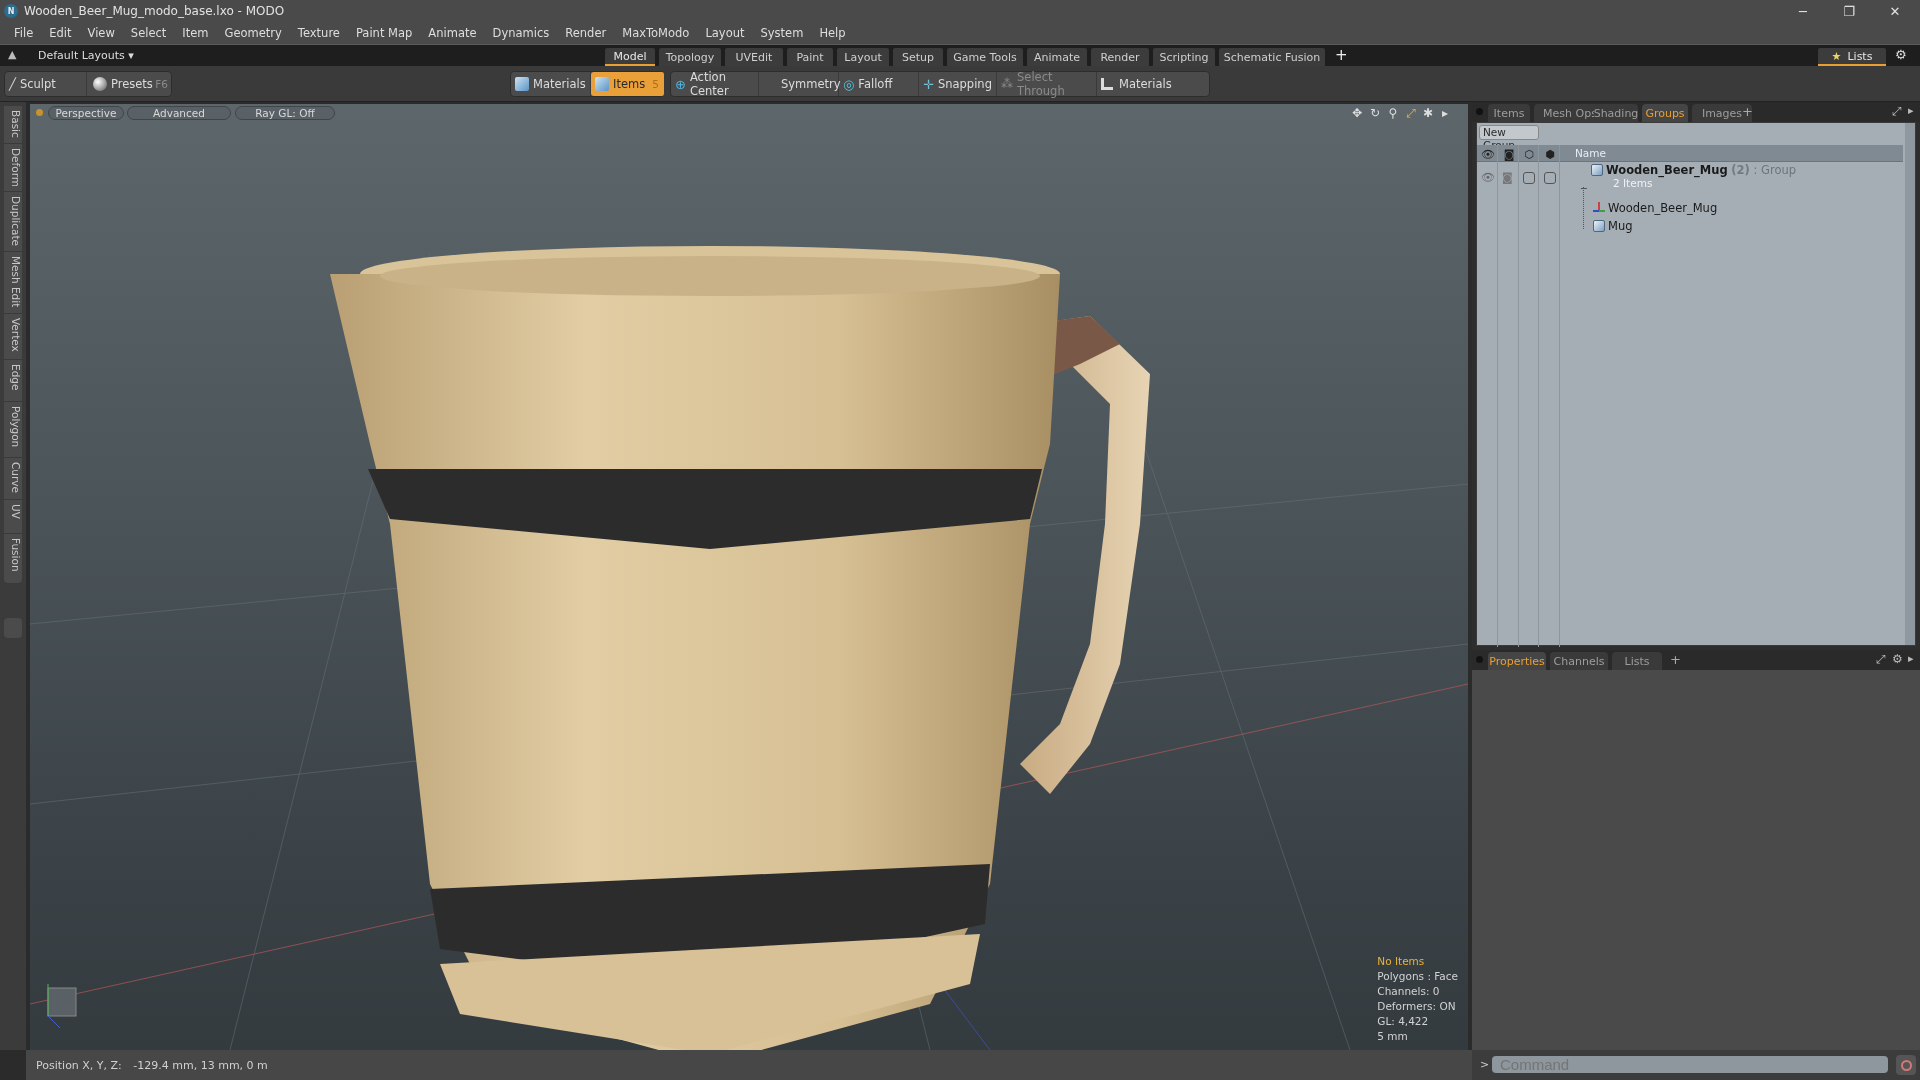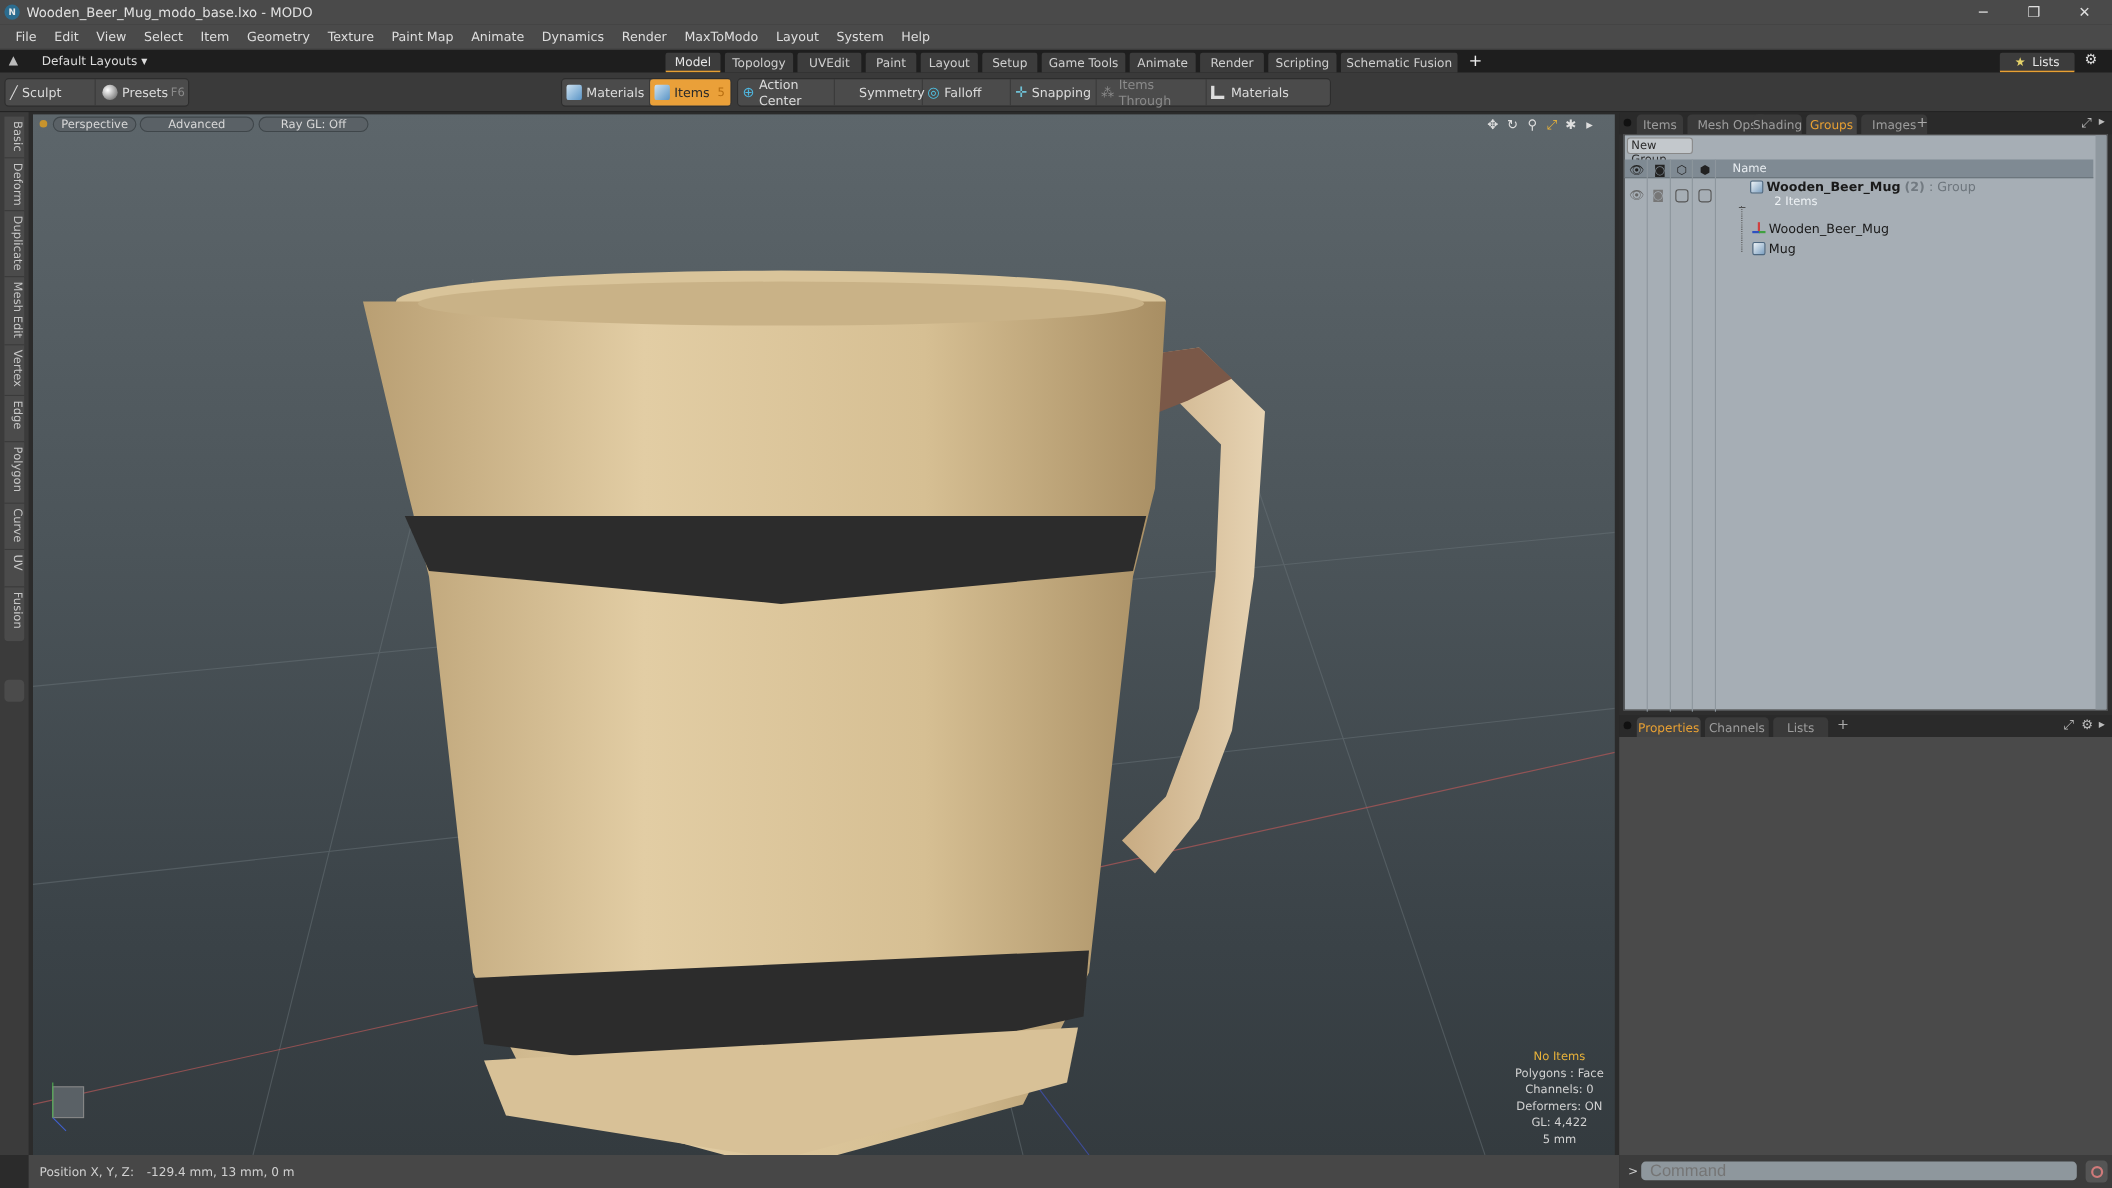--- a/index.html
+++ b/index.html
@@ -21,21 +21,21 @@
 .tbtn.dim{color:#8a8a8a}
 .tbtn.dim .ic{background:#777}
 .tbtn .key{position:absolute;right:5px;color:#8a8a8a;font-size:10.5px}
 .tbtn.orange{background:#eaa039;color:#2a2a2a;border-radius:3px}
 #lefttabs{left:0;top:102px;width:26px;height:948px;background:#3b3b3b}
 .vtab{position:absolute;left:4px;width:18px;background:#4b4b4b;border-bottom:1px solid #3a3a3a;color:#c8c8c8;font-size:10.5px;writing-mode:vertical-rl;display:flex;align-items:flex-start;justify-content:flex-start;padding-top:4px}
 #viewport{left:30px;top:104px;width:1438px;height:946px;overflow:hidden;background:linear-gradient(180deg,#5d666b 0%,#4c555a 40%,#3a4247 80%,#343b3f 100%)}
 #vpbar{position:absolute;left:0;top:0;width:100%;height:18px;display:flex;align-items:center}
 .vpbtn{position:absolute;top:2px;height:14px;border:1px solid #3f464a;border-radius:7px;background:#5a6166;color:#d8d8d8;font-size:10.5px;display:flex;align-items:center;justify-content:center}
 .vpicon{position:absolute;top:2px;width:14px;height:14px;color:#dedede;font-size:12px;display:flex;align-items:center;justify-content:center}
-#stats{position:absolute;right:10px;bottom:6px;text-align:center;font-size:10.5px;line-height:15px;color:#d2d2d2}
+#stats{position:absolute;right:10px;bottom:6px;text-align:left;font-size:10.5px;line-height:15px;color:#d2d2d2}
 #stats .hl{color:#e8b23a}
 #rightpanel{left:1472px;top:102px;width:448px;height:948px;background:#2e2e2e}
 .ptabs{position:absolute;left:0;width:448px;height:20px;background:#2a2a2a}
 .ptab{position:absolute;top:2px;height:18px;background:#3a3a3a;border-radius:4px 4px 0 0;color:#9d9d9d;font-size:11px;display:flex;align-items:center;justify-content:center}
 .ptab.active{color:#e8a033;background:#454545}
 #groups{position:absolute;left:4px;top:20px;width:440px;height:524px;background:#a6aeb5;border:1px solid #3a3a3a}
 #newgroup{position:absolute;left:2px;top:2px;width:60px;height:15px;border-radius:3px;background:#c3c8cc;border:1px solid #888;color:#2b2b2b;font-size:10.5px;padding-left:3px;line-height:13px}
 #ghead{position:absolute;left:0;top:22px;width:426px;height:17px;background:#7f8a93;border-bottom:1px solid #6b747c}
 #ghead .nm{position:absolute;left:98px;top:2px;color:#e8edf1;font-size:10.5px}
 .gcol{position:absolute;top:22px;height:502px;border-right:1px solid #8d969d}
@@ -134,21 +134,21 @@
     <div class="tbtn" style="left:168px;width:80px">
         <span style="color:#4fc6e8;margin-right:4px;font-size:13px">◎</span>
         <span>Falloff</span>
       </div>
     <div class="tbtn" style="left:248px;width:78px">
         <span style="color:#6fc1d6;margin-right:4px;font-size:13px">✛</span>
         <span>Snapping</span>
       </div>
     <div class="tbtn dim" style="left:326px;width:100px">
         <span style="margin-right:4px;font-size:12px">⁂</span>
-        <span>Items Through</span>
+        <span>Select Through</span>
       </div>
     <div class="tbtn" style="left:426px;width:84px;border-right:none">
         <span style="display:inline-block;width:12px;height:12px;border-left:3px solid #ddd;border-bottom:3px solid #ddd;margin-right:6px"></span>
         <span>Materials</span>
       </div>
   </div>
 </div>
 
 <div id="lefttabs" class="abs">
   <div class="vtab" style="top:4px;height:38px">Basic</div>

